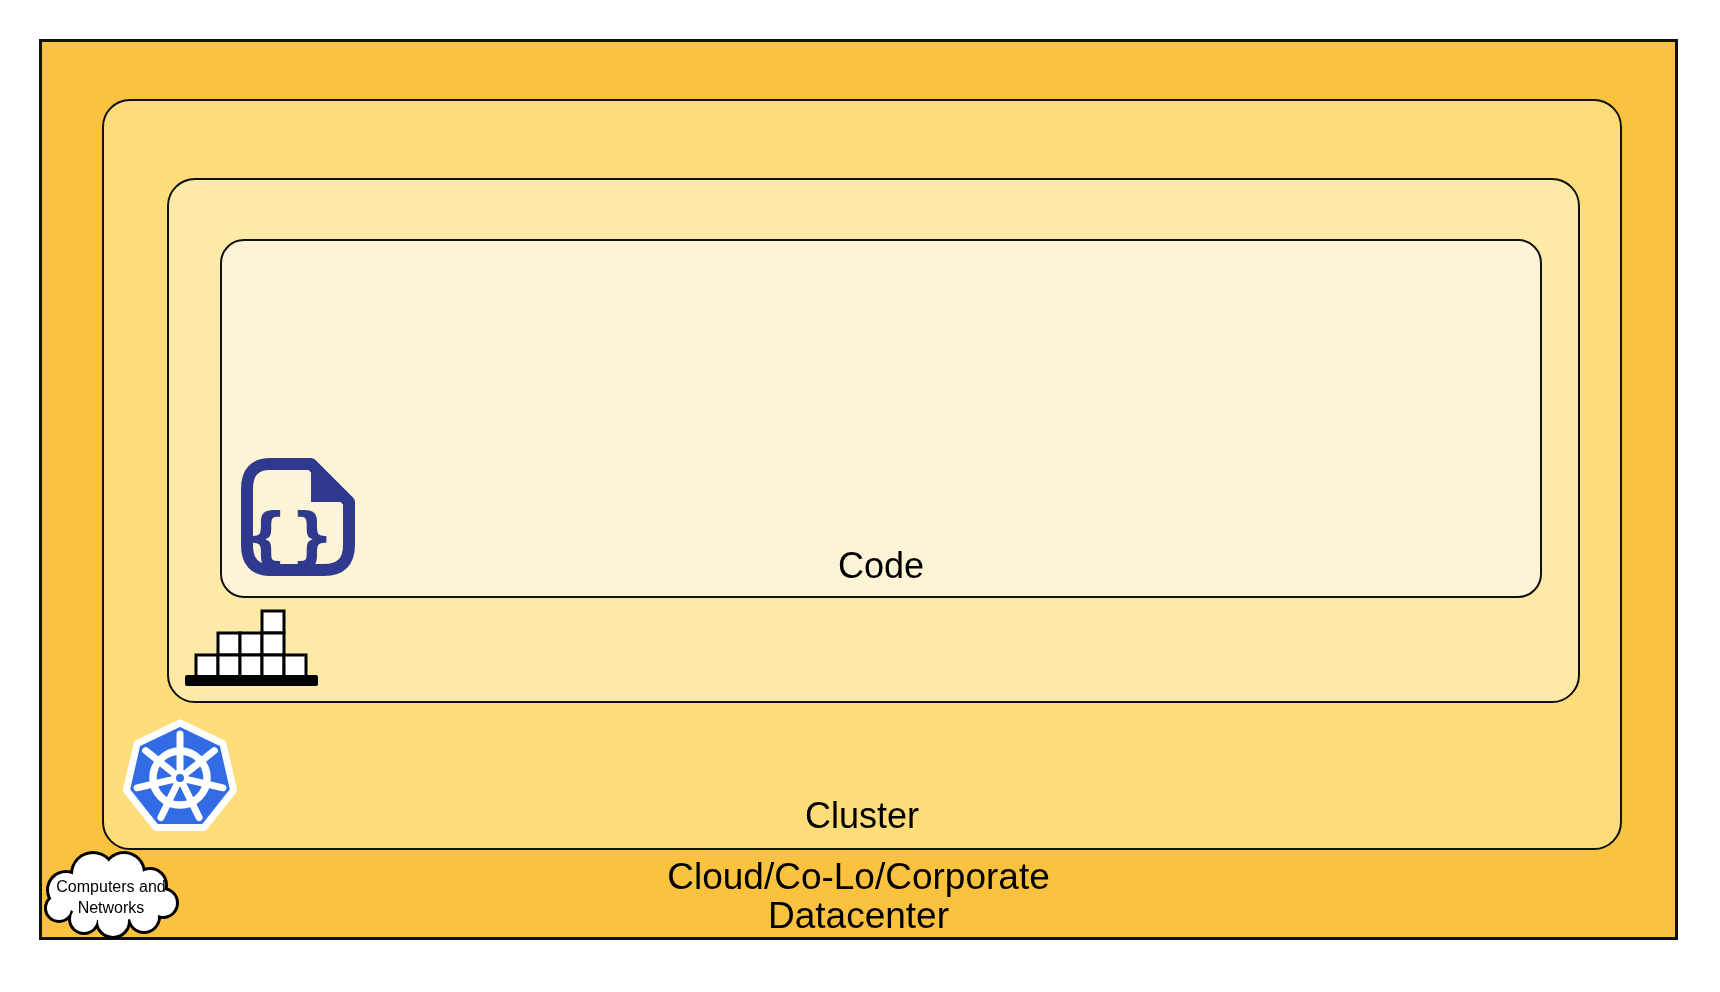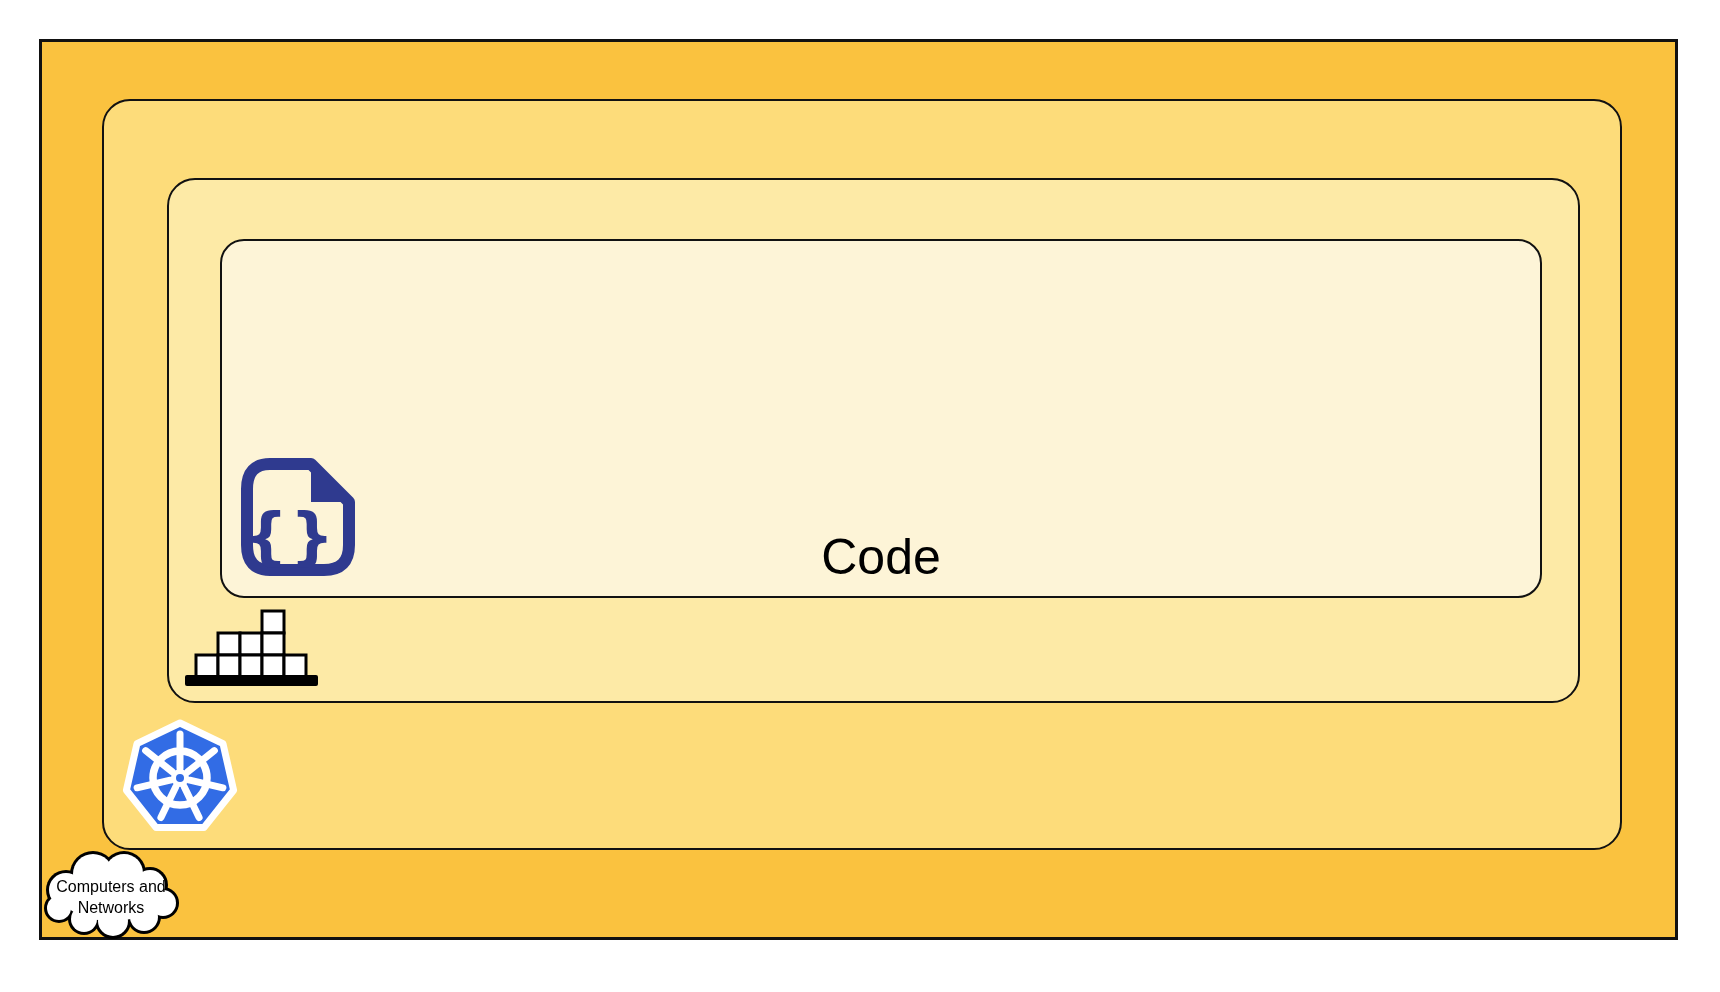--- a/index.html
+++ b/index.html
@@ -37,21 +37,21 @@
   }
   .layer-code {
     left: 51px; top: 59px;
     width: 1322px; height: 359px;
     border-radius: 24px;
   }
   .layer-label {
     position: absolute;
     left: 0; right: 0;
     text-align: center;
-    font-size: 50px;
+    font-size: 36px;
     line-height: 1.15;
     color: #000000;
     white-space: nowrap;
   }
   .code-label      { bottom: 10px; }
   .container-label { bottom: 16px; }
   .cluster-label   { bottom: 12px; }
   .datacenter-label {
     bottom: 2px;
     font-size: 37px;
@@ -132,20 +132,21 @@
             <line x1="53.7" y1="72" x2="38.9" y2="102.6"></line>
             <line x1="48.2" y1="65.2" x2="15.1" y2="72.8"></line>
             <line x1="50.2" y1="56.8" x2="23.6" y2="35.6"></line>
           </g>
           <circle cx="58" cy="63" r="27" fill="none" stroke="#FFFFFF" stroke-width="7.5"></circle>
           <circle cx="58" cy="63" r="9" fill="#FFFFFF"></circle>
           <circle cx="58" cy="63" r="4" fill="#326CE5"></circle>
         </svg>
       </div>
 
+      <div class="layer-label cluster-label">Cluster</div>
     </div>
 
     <div class="icon cloud-icon">
       <svg viewBox="0 0 145 91">
 
         <g fill="#000000">
           <circle cx="27" cy="41" r="20"></circle>
           <circle cx="54" cy="25" r="23"></circle>
           <circle cx="85" cy="24" r="22"></circle>
           <circle cx="111" cy="36" r="18"></circle>
@@ -167,15 +168,17 @@
           <circle cx="45" cy="70" r="13"></circle>
           <circle cx="20" cy="59" r="12"></circle>
           <ellipse cx="72" cy="48" rx="48" ry="24"></ellipse>
         </g>
         <text x="72" y="43" text-anchor="middle" class="cloud-text">Computers and</text>
         <text x="72" y="64" text-anchor="middle" class="cloud-text">Networks</text>
       </svg>
     </div>
 
     <div class="layer-label datacenter-label">
+      <div>Cloud/Co-Lo/Corporate</div>
+      <div>Datacenter</div>
     </div>
   </div>
 </div>
 
 </body></html>

